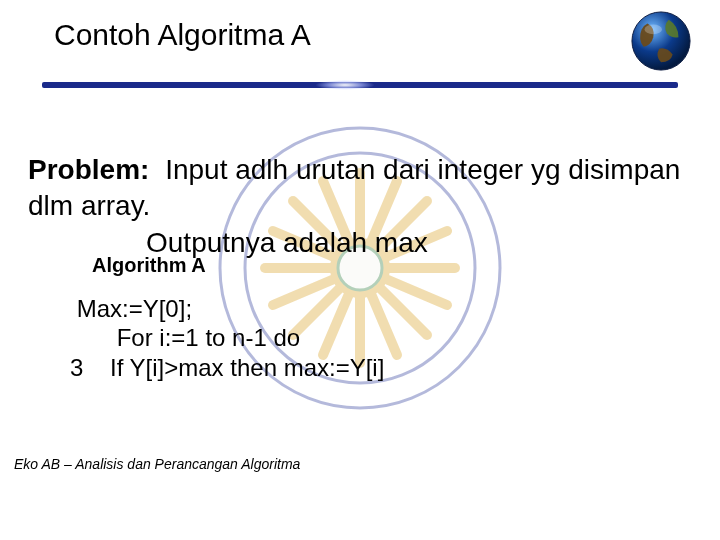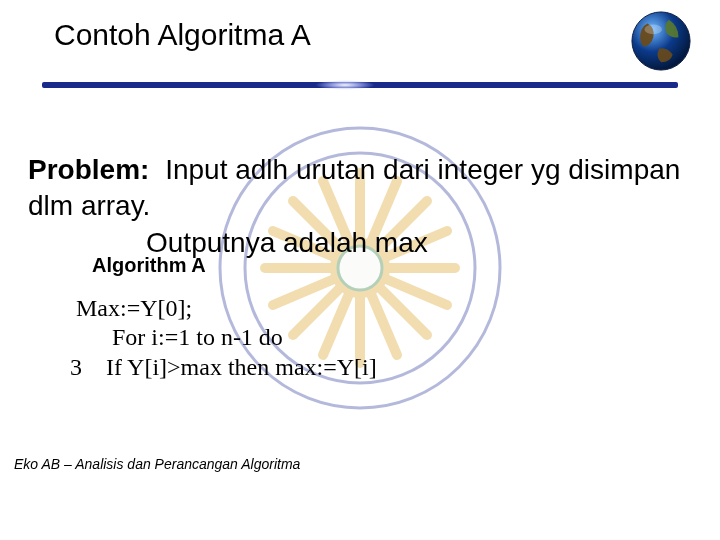--- a/index.html
+++ b/index.html
@@ -8,21 +8,21 @@
   .title { position: absolute; top: 18px; left: 54px; font-size: 30px; font-weight: 400; }
   .hr-wrap { position: absolute; top: 82px; left: 42px; width: 636px; height: 10px; }
   .hr { width: 100%; height: 6px; background: #1a2a8a; border-radius: 2px; position: relative; }
   .hr::after { content: ""; position: absolute; left: 43%; top: -2px; width: 60px; height: 10px; background: radial-gradient(ellipse at center, rgba(255,255,255,0.95) 0%, rgba(180,190,255,0.6) 40%, rgba(26,42,138,0) 70%); border-radius: 50%; }
   .globe { position: absolute; top: 10px; right: 28px; width: 62px; height: 62px; }
   .bg-logo { position: absolute; top: 118px; left: 210px; width: 300px; height: 300px; opacity: 0.35; pointer-events: none; }
   .problem { position: absolute; top: 152px; left: 28px; right: 20px; font-size: 28px; line-height: 1.3; }
   .problem-label { font-weight: 700; margin-right: 8px; }
   .problem-text2 { display: block; margin-left: 118px; }
   .algo-label { position: absolute; top: 254px; left: 92px; font-size: 20px; font-weight: 700; }
-  .code { position: absolute; top: 294px; left: 70px; right: 20px; font-family: Liberation Serif, serif; font-size: 24px; line-height: 1.22; white-space: pre; }
+  .code { position: absolute; top: 294px; left: 70px; right: 20px; font-family: Liberation Sans, sans-serif; font-size: 24px; line-height: 1.22; white-space: pre; }
   .footer { position: absolute; bottom: 20px; left: 14px; font-size: 14px; font-style: italic; text-align: center; }
 </style>
 </head>
 <body>
 
 <div class="slide">
 
   <div class="title">Contoh Algoritma A</div>
 
   <div class="globe">

